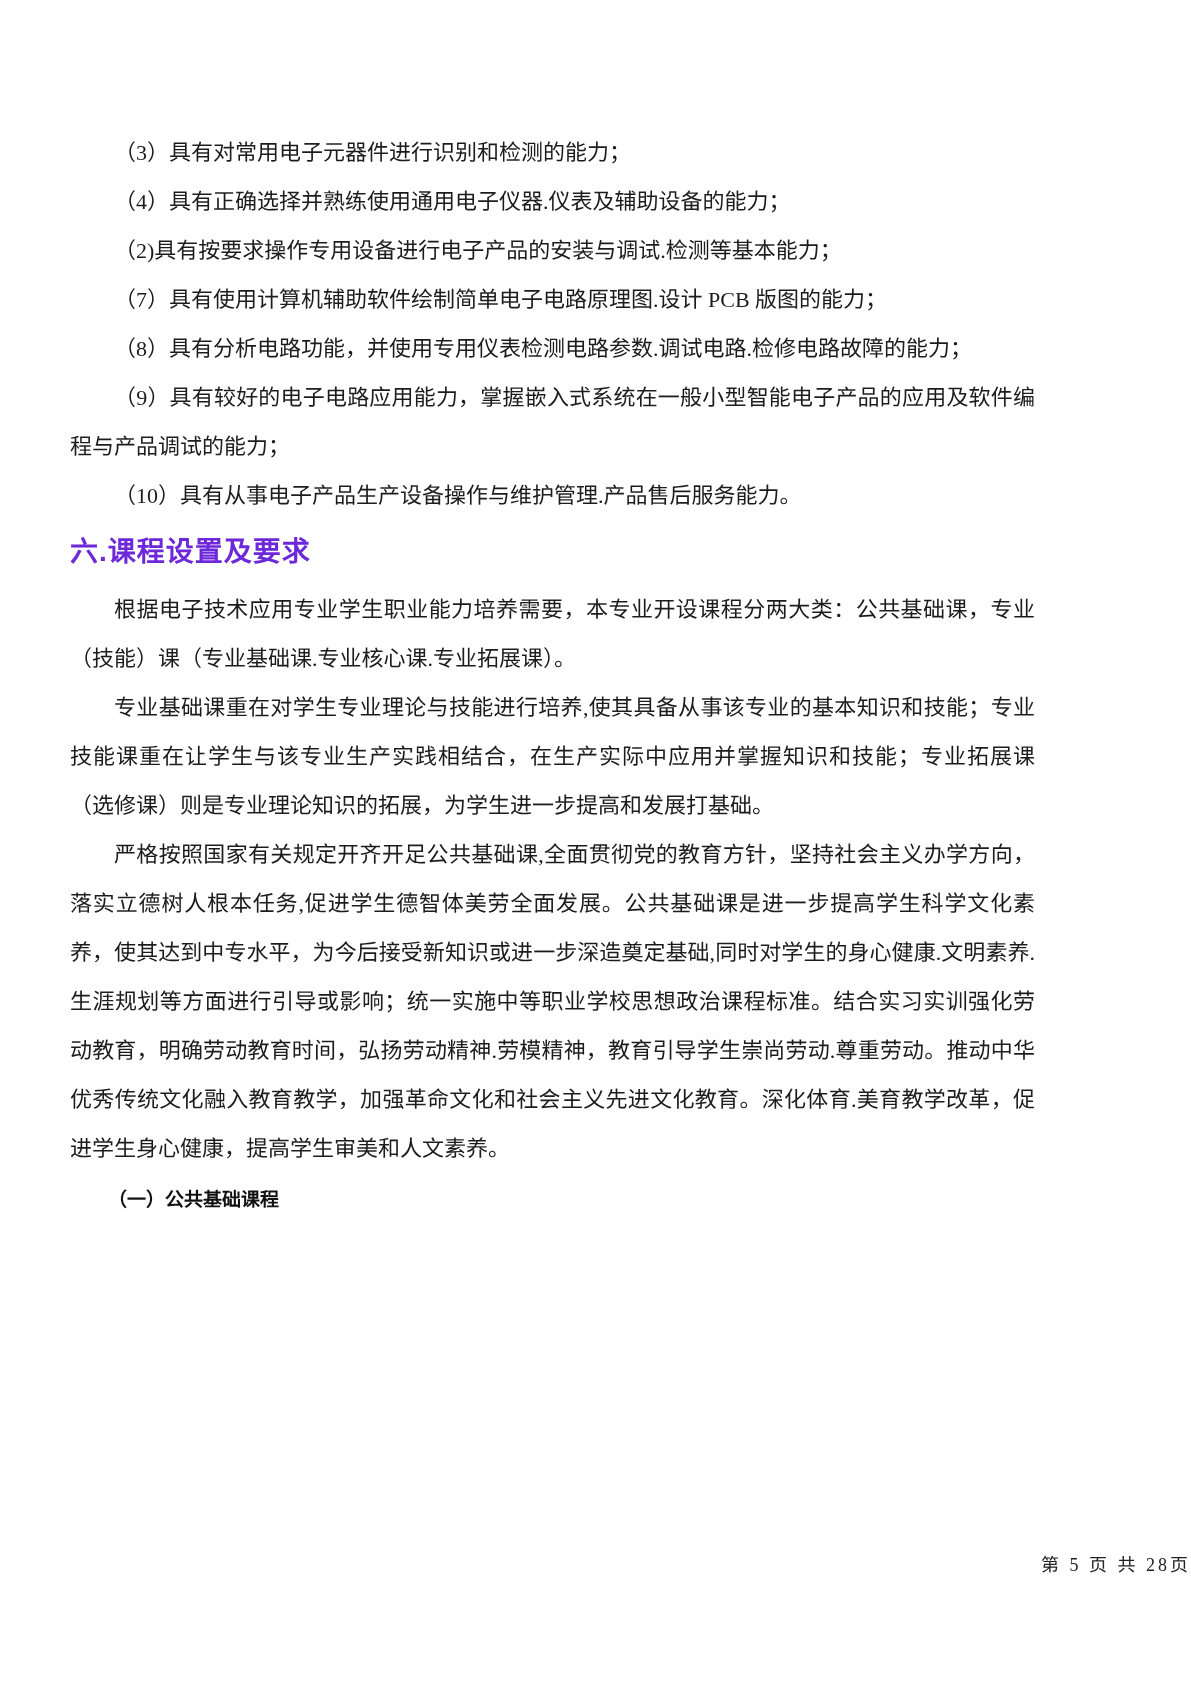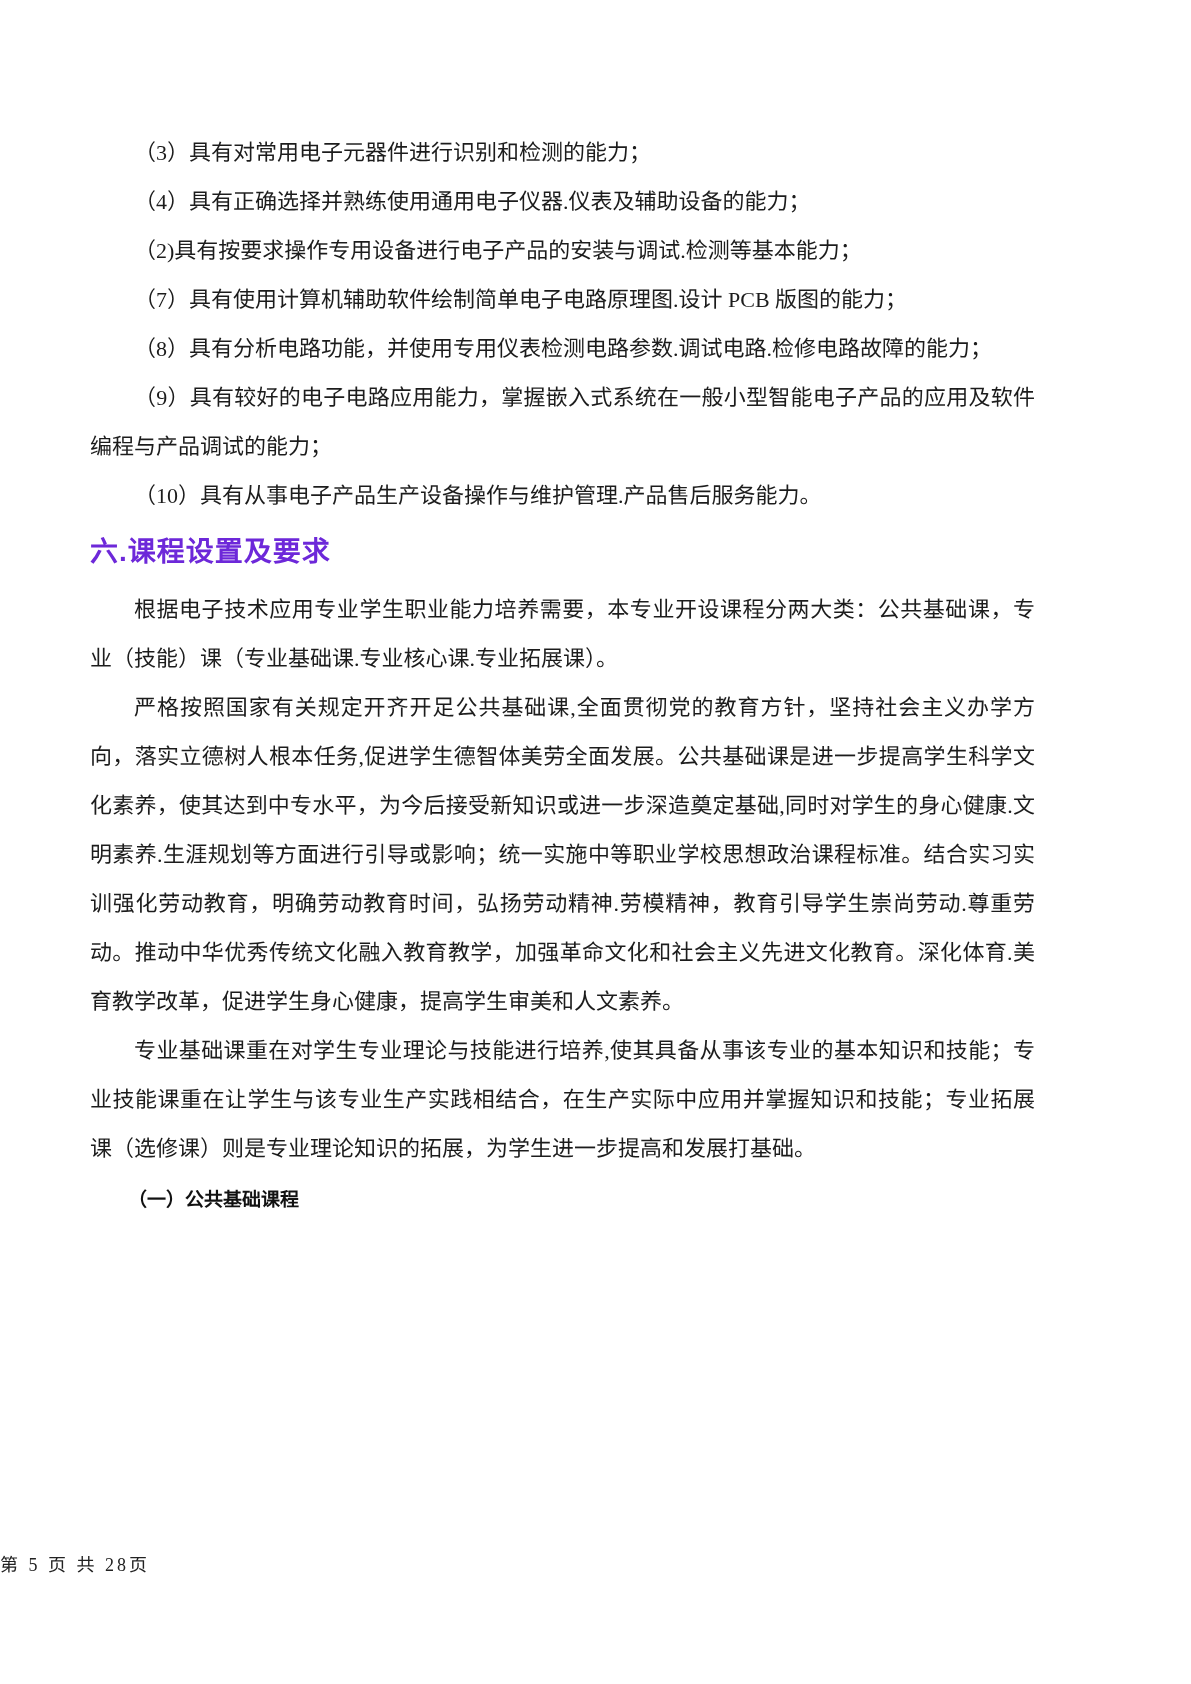--- a/index.html
+++ b/index.html
@@ -10,21 +10,21 @@
   .page {
     position: relative;
     width: 1191px;
     height: 1684px;
     margin: 0 auto;
     background: #ffffff;
     overflow: hidden;
     font-family: "Liberation Serif", "DejaVu Serif", serif;
     color: #1c1c1c;
     box-sizing: border-box;
-    padding: 128px 156px 0 90px;
+    padding: 128px 156px 0 70px;
   }
   .body-par {
     margin: 0;
     font-size: 22px;
     line-height: 49px;
     text-align: justify;
     text-justify: inter-ideograph;
     text-indent: 2em;
     word-break: break-all;
   }
@@ -44,21 +44,21 @@
     font-weight: bold;
     line-height: 49px;
     text-indent: 2em;
     color: #111111;
   }
   .page-footer {
     position: absolute;
     left: 0;
     bottom: 106px;
     width: 100%;
-    text-align: left;
+    text-align: right;
     font-size: 18px;
     line-height: 25px;
     letter-spacing: 3px;
     color: #222222;
   }
 </style>
 </head>
 <body>
 
 <div class="page">
@@ -67,20 +67,20 @@
   <p class="body-par">（4）具有正确选择并熟练使用通用电子仪器.仪表及辅助设备的能力；</p>
   <p class="body-par">（2)具有按要求操作专用设备进行电子产品的安装与调试.检测等基本能力；</p>
   <p class="body-par">（7）具有使用计算机辅助软件绘制简单电子电路原理图.设计 PCB 版图的能力；</p>
   <p class="body-par">（8）具有分析电路功能，并使用专用仪表检测电路参数.调试电路.检修电路故障的能力；</p>
   <p class="body-par">（9）具有较好的电子电路应用能力，掌握嵌入式系统在一般小型智能电子产品的应用及软件编程与产品调试的能力；</p>
   <p class="body-par">（10）具有从事电子产品生产设备操作与维护管理.产品售后服务能力。</p>
 
   <h1 class="section-heading">六.课程设置及要求</h1>
 
   <p class="body-par">根据电子技术应用专业学生职业能力培养需要，本专业开设课程分两大类：公共基础课，专业（技能）课（专业基础课.专业核心课.专业拓展课）。</p>
+  <p class="body-par">专业基础课重在对学生专业理论与技能进行培养,使其具备从事该专业的基本知识和技能；专业技能课重在让学生与该专业生产实践相结合，在生产实际中应用并掌握知识和技能；专业拓展课（选修课）则是专业理论知识的拓展，为学生进一步提高和发展打基础。</p>
   <p class="body-par">严格按照国家有关规定开齐开足公共基础课,全面贯彻党的教育方针，坚持社会主义办学方向，落实立德树人根本任务,促进学生德智体美劳全面发展。公共基础课是进一步提高学生科学文化素养，使其达到中专水平，为今后接受新知识或进一步深造奠定基础,同时对学生的身心健康.文明素养.生涯规划等方面进行引导或影响；统一实施中等职业学校思想政治课程标准。结合实习实训强化劳动教育，明确劳动教育时间，弘扬劳动精神.劳模精神，教育引导学生崇尚劳动.尊重劳动。推动中华优秀传统文化融入教育教学，加强革命文化和社会主义先进文化教育。深化体育.美育教学改革，促进学生身心健康，提高学生审美和人文素养。</p>
-  <p class="body-par">专业基础课重在对学生专业理论与技能进行培养,使其具备从事该专业的基本知识和技能；专业技能课重在让学生与该专业生产实践相结合，在生产实际中应用并掌握知识和技能；专业拓展课（选修课）则是专业理论知识的拓展，为学生进一步提高和发展打基础。</p>
 
   <h2 class="subsection-heading">（一）公共基础课程</h2>
 
   <div class="page-footer">第 5 页 共 28页</div>
 
 </div>
 
 </body></html>

